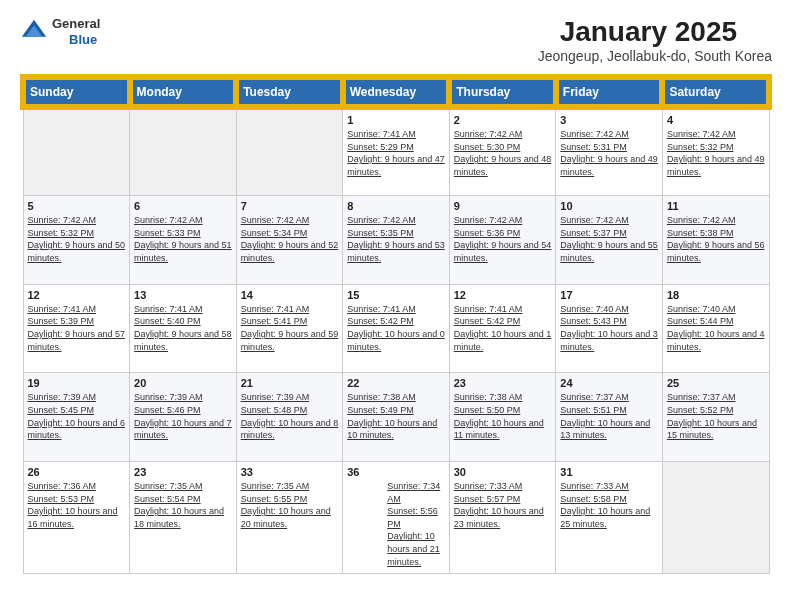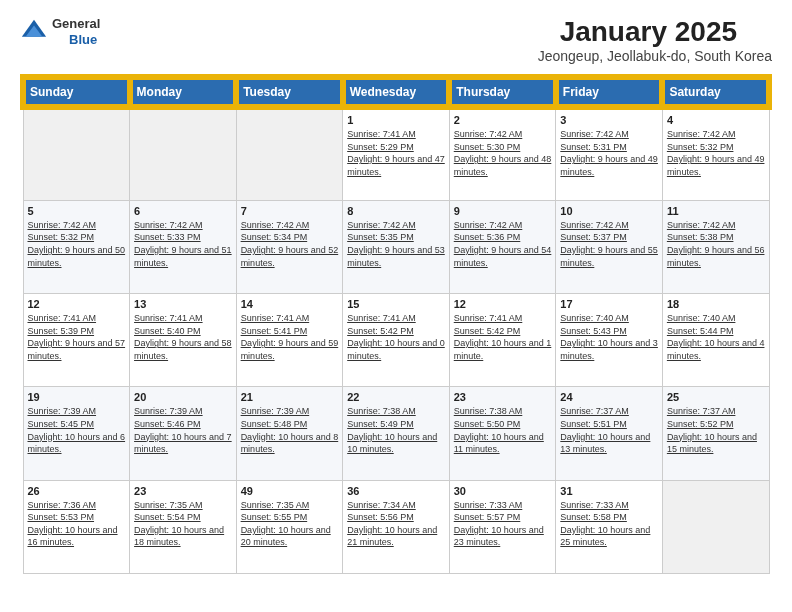--- a/index.html
+++ b/index.html
@@ -304,28 +304,28 @@
 Sunset: 5:53 PM
 Daylight: 10 hours and 16 minutes.</div>
           </td>
           <td>
             <span class="day-num">23</span>
             <div class="day-info" style="white-space: pre-line;">Sunrise: 7:35 AM
 Sunset: 5:54 PM
 Daylight: 10 hours and 18 minutes.</div>
           </td>
           <td>
-            <span class="day-num">49</span>
+            <span class="day-num">33</span>
             <div class="day-info" style="white-space: pre-line;">Sunrise: 7:35 AM
 Sunset: 5:55 PM
 Daylight: 10 hours and 20 minutes.</div>
           </td>
           <td>
             <span class="day-num">36</span>
-            <div class="day-info" style="white-space: pre-line;">Sunrise: 7:34 AM
+            <div class="day-info" style="white-space: pre-line; margin-left: 40px;">Sunrise: 7:34 AM
 Sunset: 5:56 PM
 Daylight: 10 hours and 21 minutes.</div>
           </td>
           <td>
             <span class="day-num">30</span>
             <div class="day-info" style="white-space: pre-line;">Sunrise: 7:33 AM
 Sunset: 5:57 PM
 Daylight: 10 hours and 23 minutes.</div>
           </td>
           <td>

